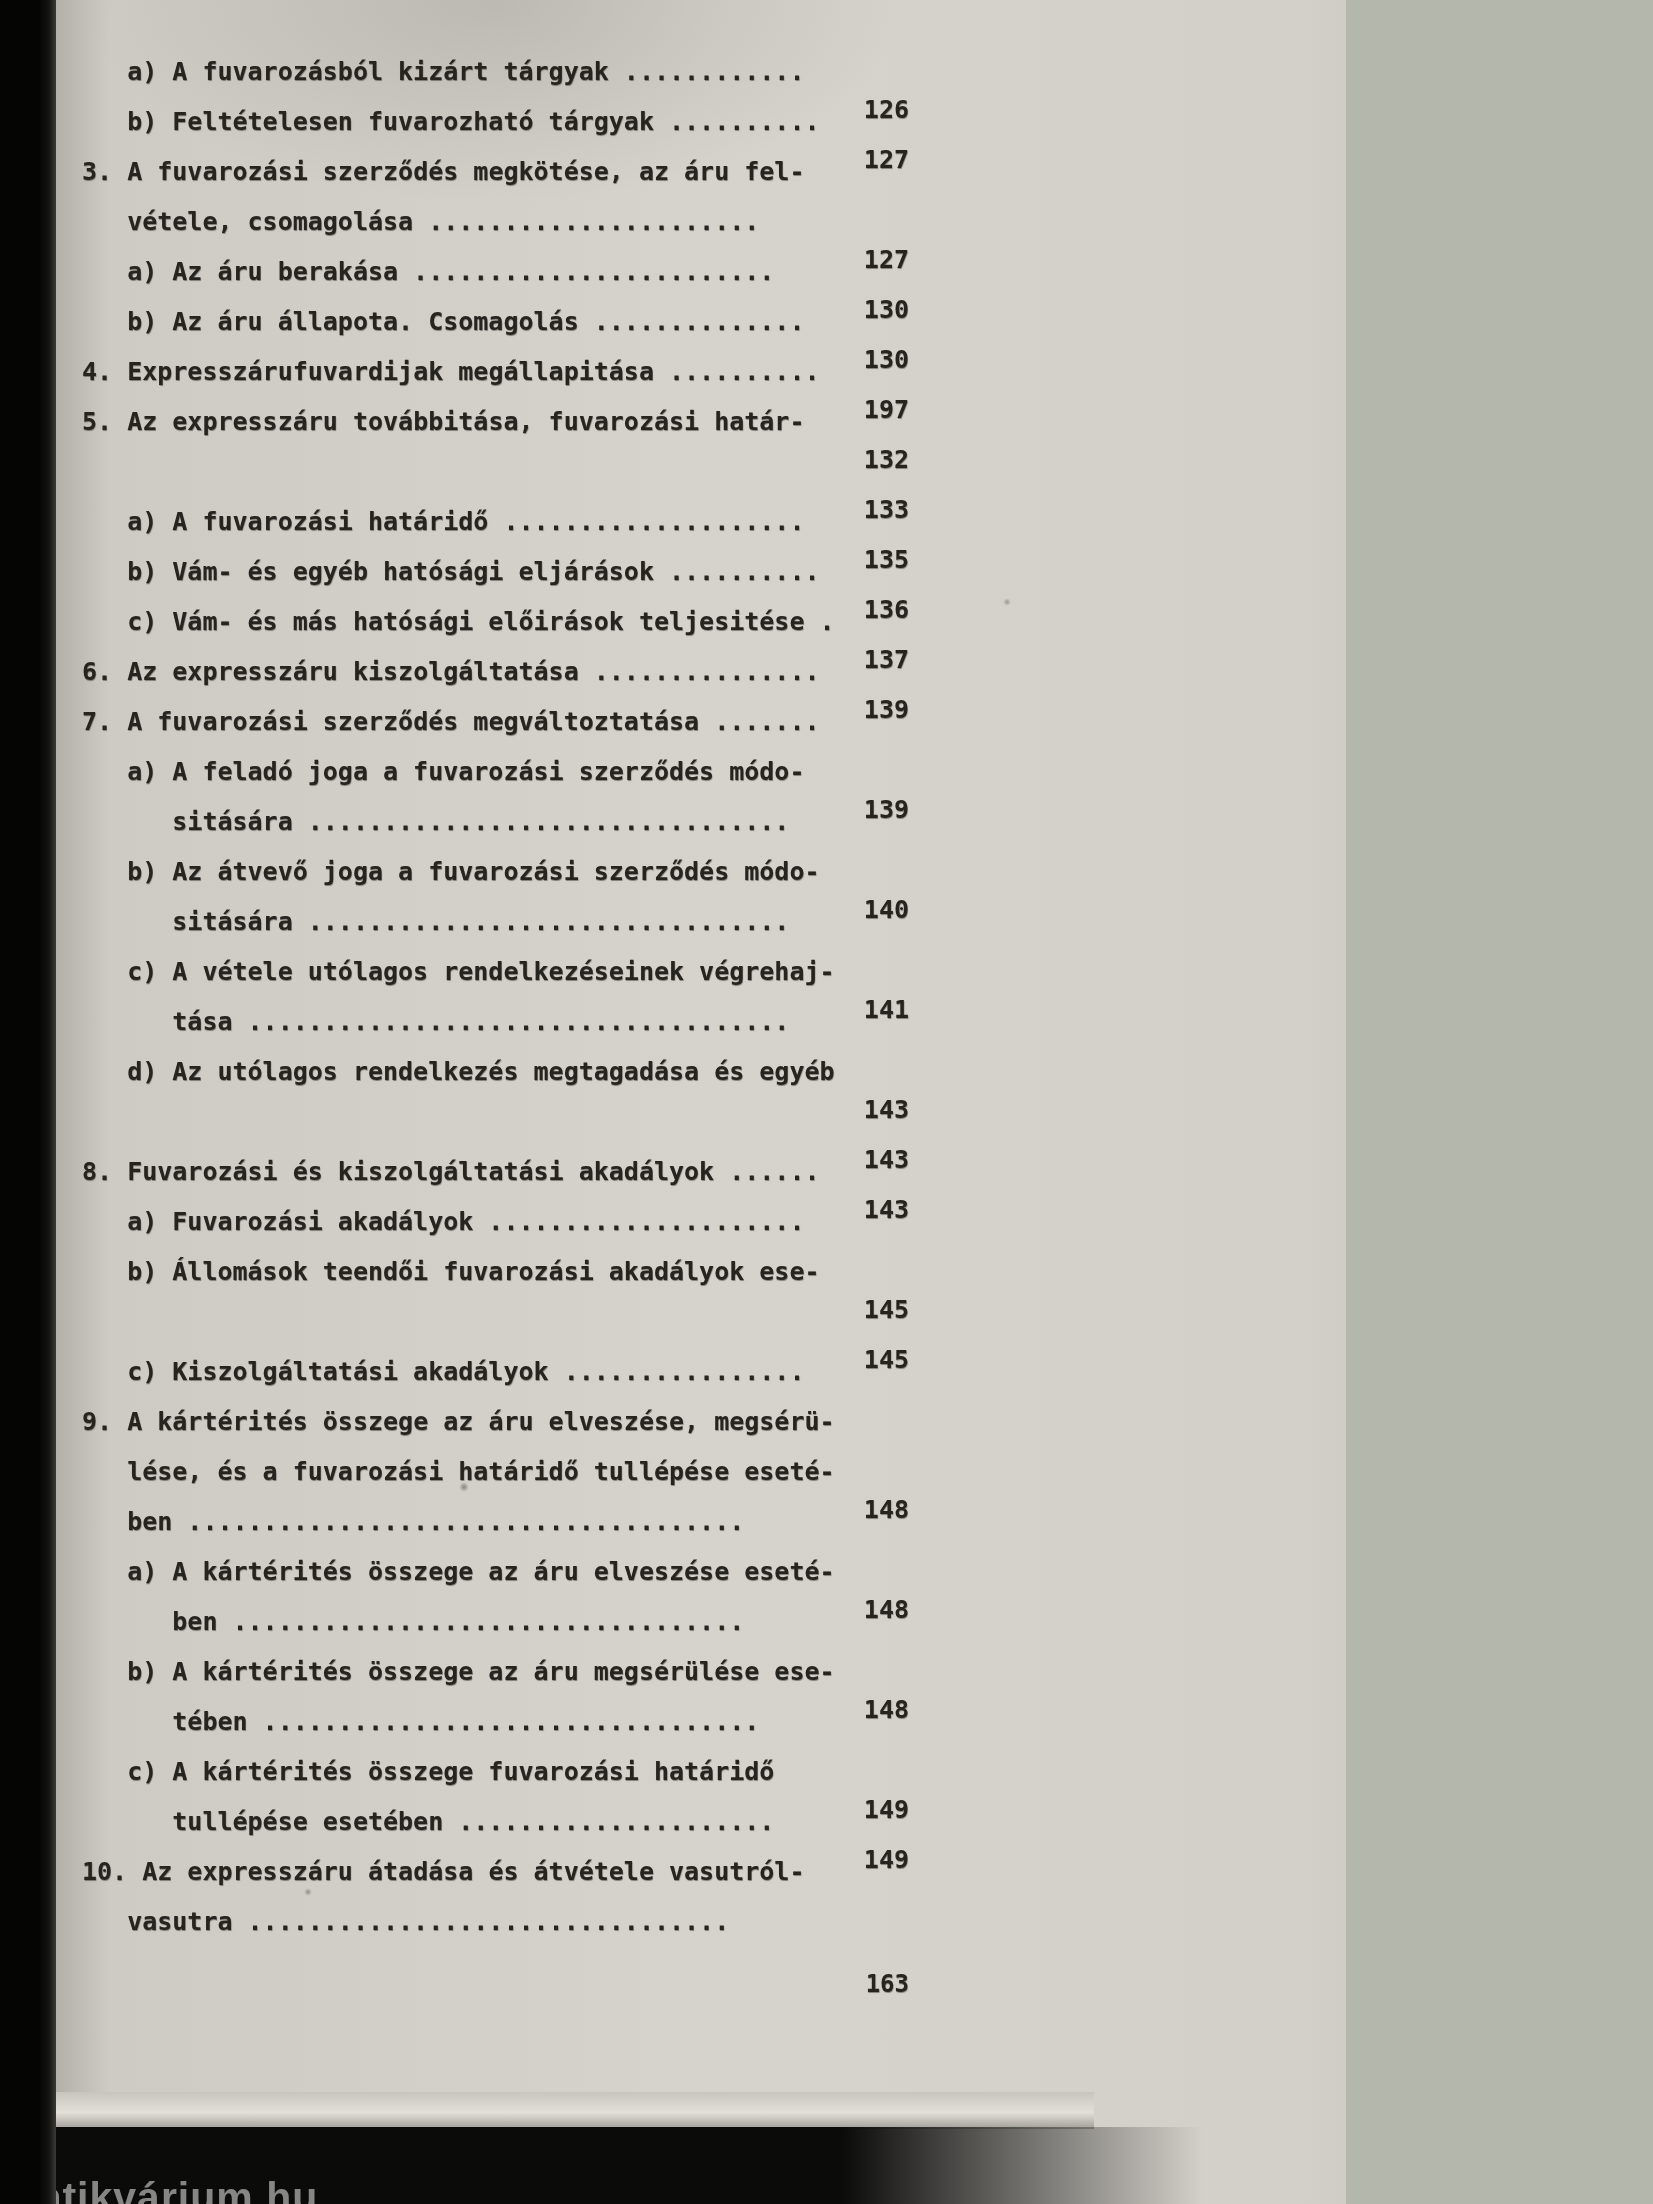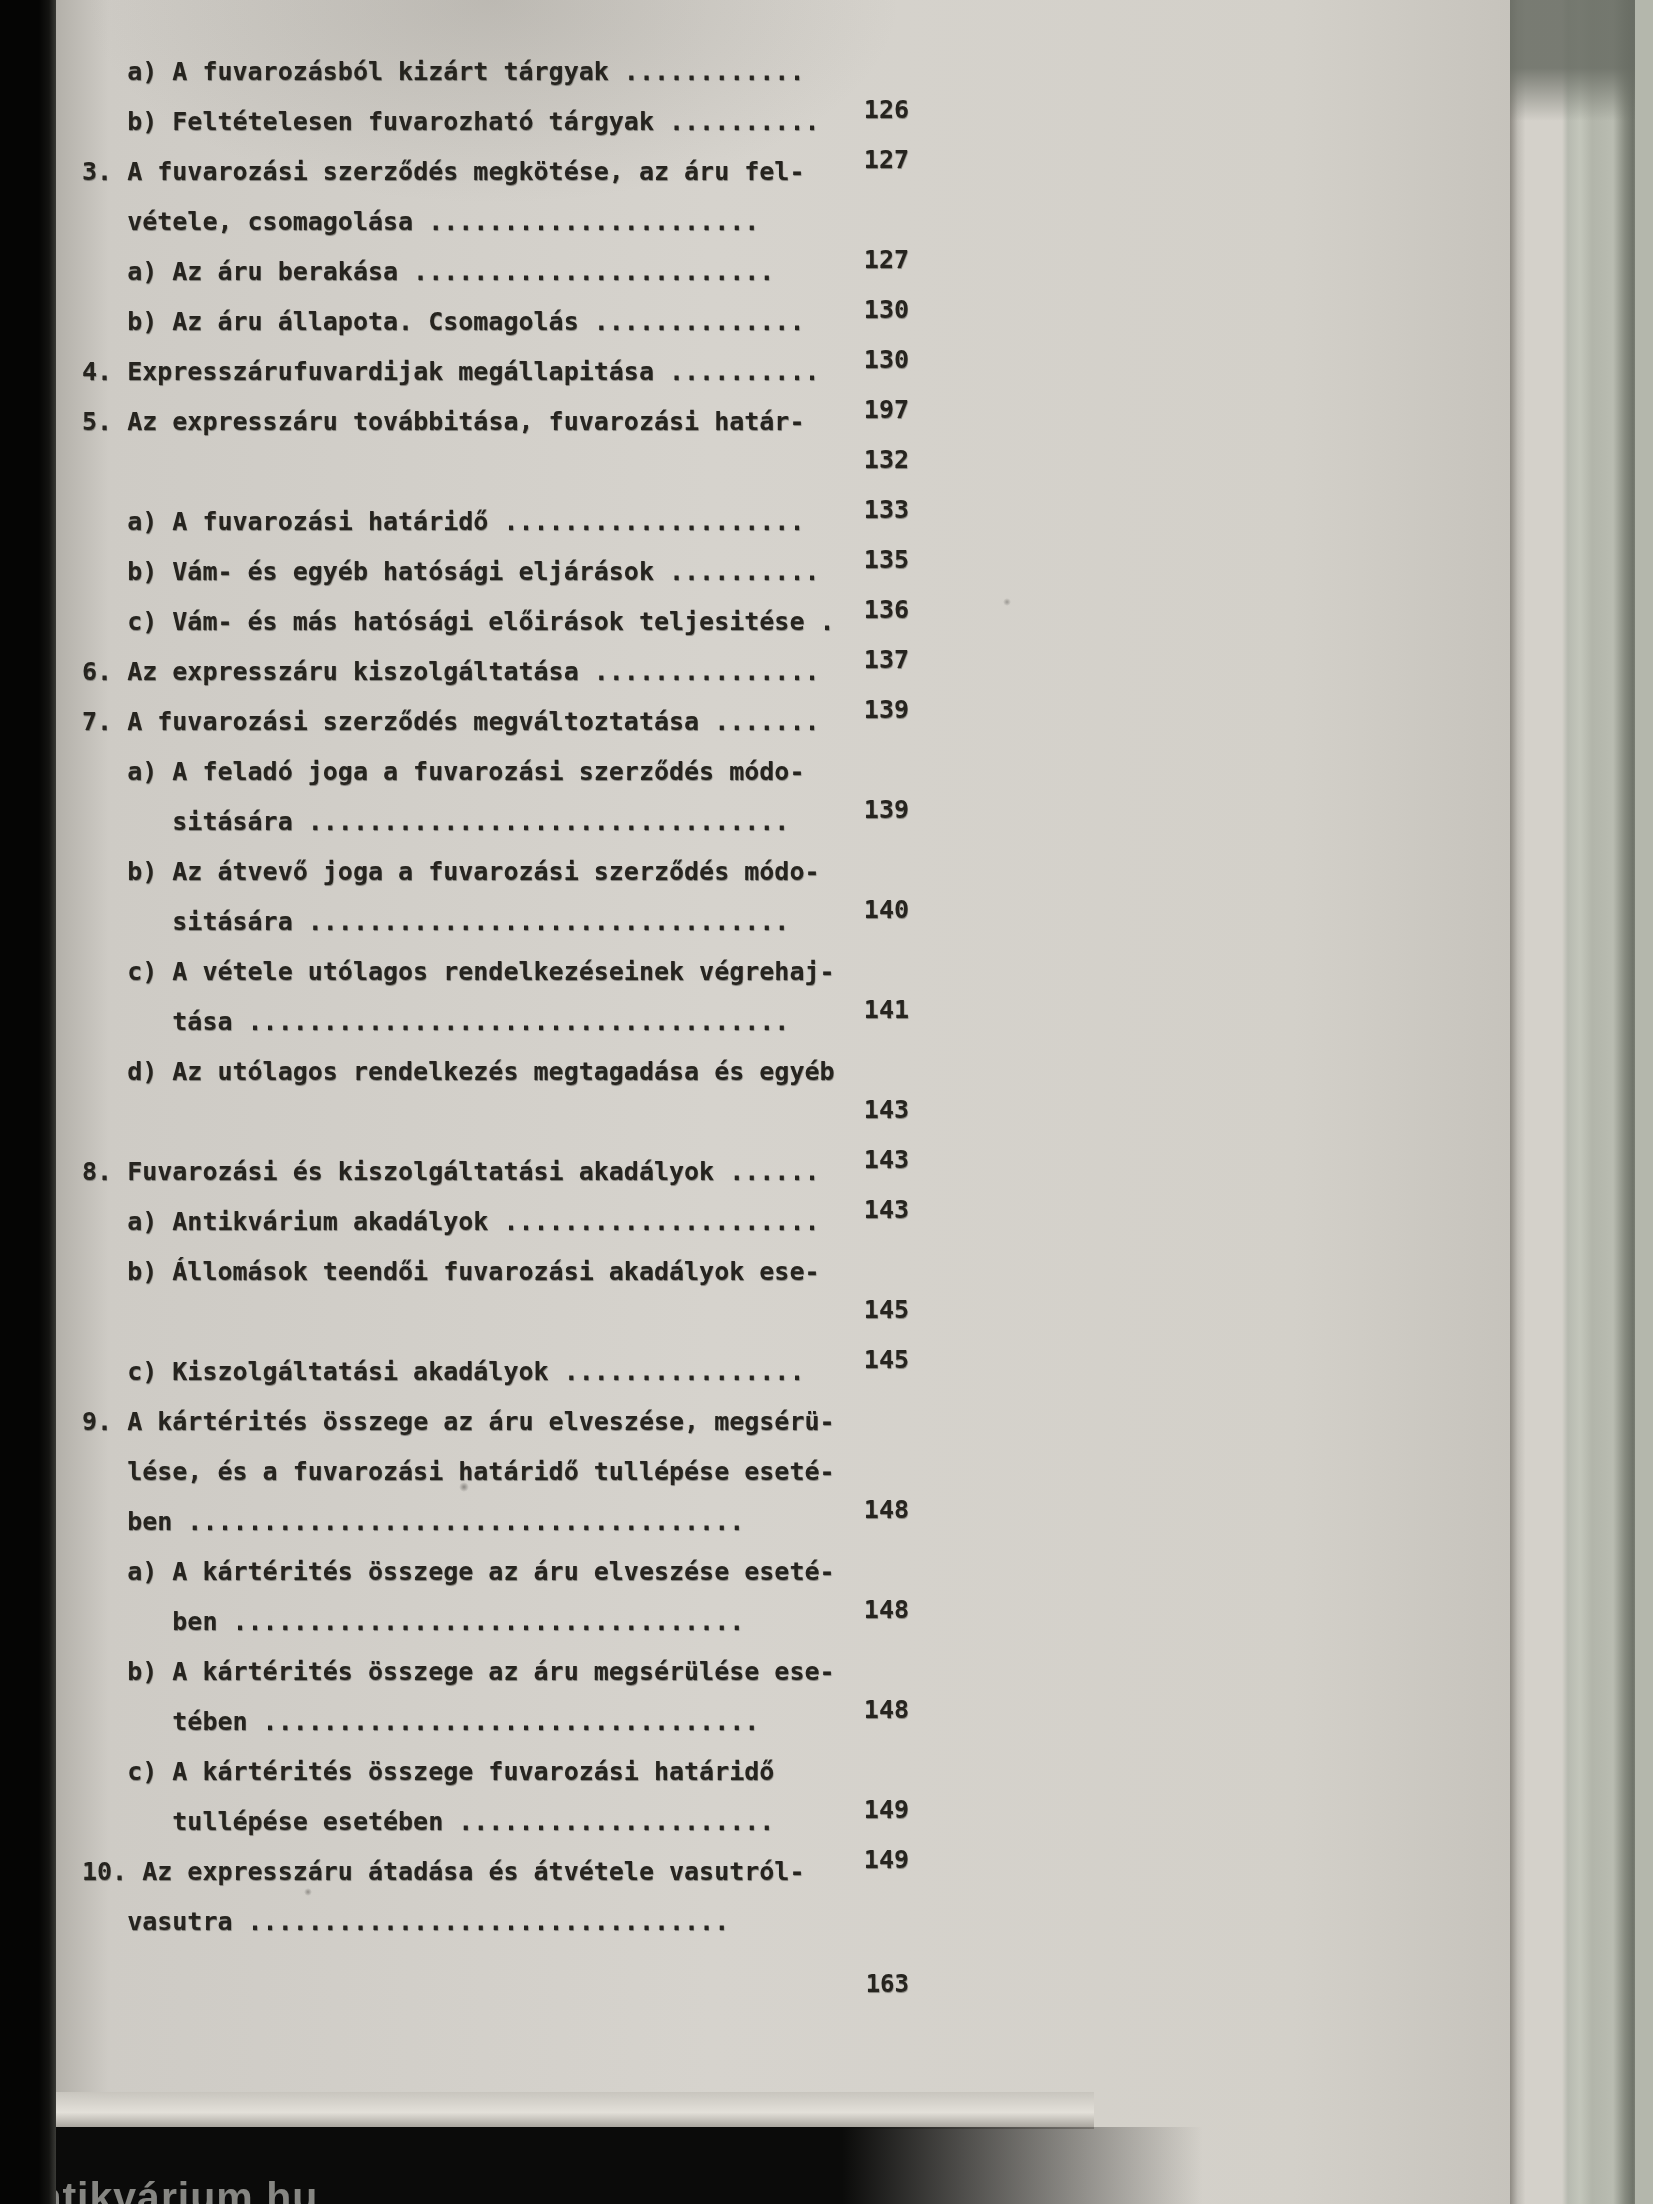--- a/index.html
+++ b/index.html
@@ -2,21 +2,21 @@
 <html><head>
 <meta charset="utf-8">
 <style>
   html, body { margin: 0; padding: 0; }
   body {
     width: 1654px; height: 2205px;
     font-family: "DejaVu Sans Mono", "Liberation Mono", monospace;
     background: #b4b7ac;
   }
   .scene {
-    position: relative; width: 1635px; height: 2205px;
+    position: relative; width: 1346px; height: 2205px;
     overflow: hidden; background: #b4b7ac;
   }
   
   .page {
     position: absolute; left: 56px; top: 0; width: 1456px; height: 2205px;
     background:
       radial-gradient(circle 2.9px at 408px 1487px, rgba(45,42,38,.45), transparent 4.9px),
       radial-gradient(circle 1.9px at 951px 602px, rgba(45,42,38,.35), transparent 3.9px),
       radial-gradient(circle 1.9px at 252px 1892px, rgba(45,42,38,.4), transparent 3.9px),
       radial-gradient(ellipse 582px 291px at 30% 0%, rgba(120,116,108,.25), transparent 70%),
@@ -105,21 +105,21 @@
         <div class="row ind0"><span class="txt">7. A fuvarozási szerződés megváltoztatása .......</span><span class="num">139</span></div>
         <div class="row ind1"><span class="txt">a) A feladó joga a fuvarozási szerződés módo-</span><span class="num"></span></div>
         <div class="row ind2"><span class="txt">sitására ................................</span><span class="num">139</span></div>
         <div class="row ind1"><span class="txt">b) Az átvevő joga a fuvarozási szerződés módo-</span><span class="num"></span></div>
         <div class="row ind2"><span class="txt">sitására ................................</span><span class="num">140</span></div>
         <div class="row ind1"><span class="txt">c) A vétele utólagos rendelkezéseinek végrehaj-</span><span class="num"></span></div>
         <div class="row ind2"><span class="txt">tása ....................................</span><span class="num">141</span></div>
         <div class="row ind1"><span class="txt">d) Az utólagos rendelkezés megtagadása és egyéb</span><span class="num"></span></div>
         <div class="row ind2"><span class="num">143</span></div>
         <div class="row ind0"><span class="txt">8. Fuvarozási és kiszolgáltatási akadályok ......</span><span class="num">143</span></div>
-        <div class="row ind1"><span class="txt">a) Antikvárium akadályok .....................</span><span class="num">143</span></div>
+        <div class="row ind1"><span class="txt">a) Fuvarozási akadályok .....................</span><span class="num">143</span></div>
         <div class="row ind1"><span class="txt">b) Állomások teendői fuvarozási akadályok ese-</span><span class="num"></span></div>
         <div class="row ind2"><span class="num">145</span></div>
         <div class="row ind1"><span class="txt">c) Kiszolgáltatási akadályok ................</span><span class="num">145</span></div>
         <div class="row ind0"><span class="txt">9. A kártérités összege az áru elveszése, megsérü-</span><span class="num"></span></div>
         <div class="row ind1"><span class="txt">lése, és a fuvarozási határidő tullépése eseté-</span><span class="num"></span></div>
         <div class="row ind1"><span class="txt">ben .....................................</span><span class="num">148</span></div>
         <div class="row ind1"><span class="txt">a) A kártérités összege az áru elveszése eseté-</span><span class="num"></span></div>
         <div class="row ind2"><span class="txt">ben ..................................</span><span class="num">148</span></div>
         <div class="row ind1"><span class="txt">b) A kártérités összege az áru megsérülése ese-</span><span class="num"></span></div>
         <div class="row ind2"><span class="txt">tében .................................</span><span class="num">148</span></div>

